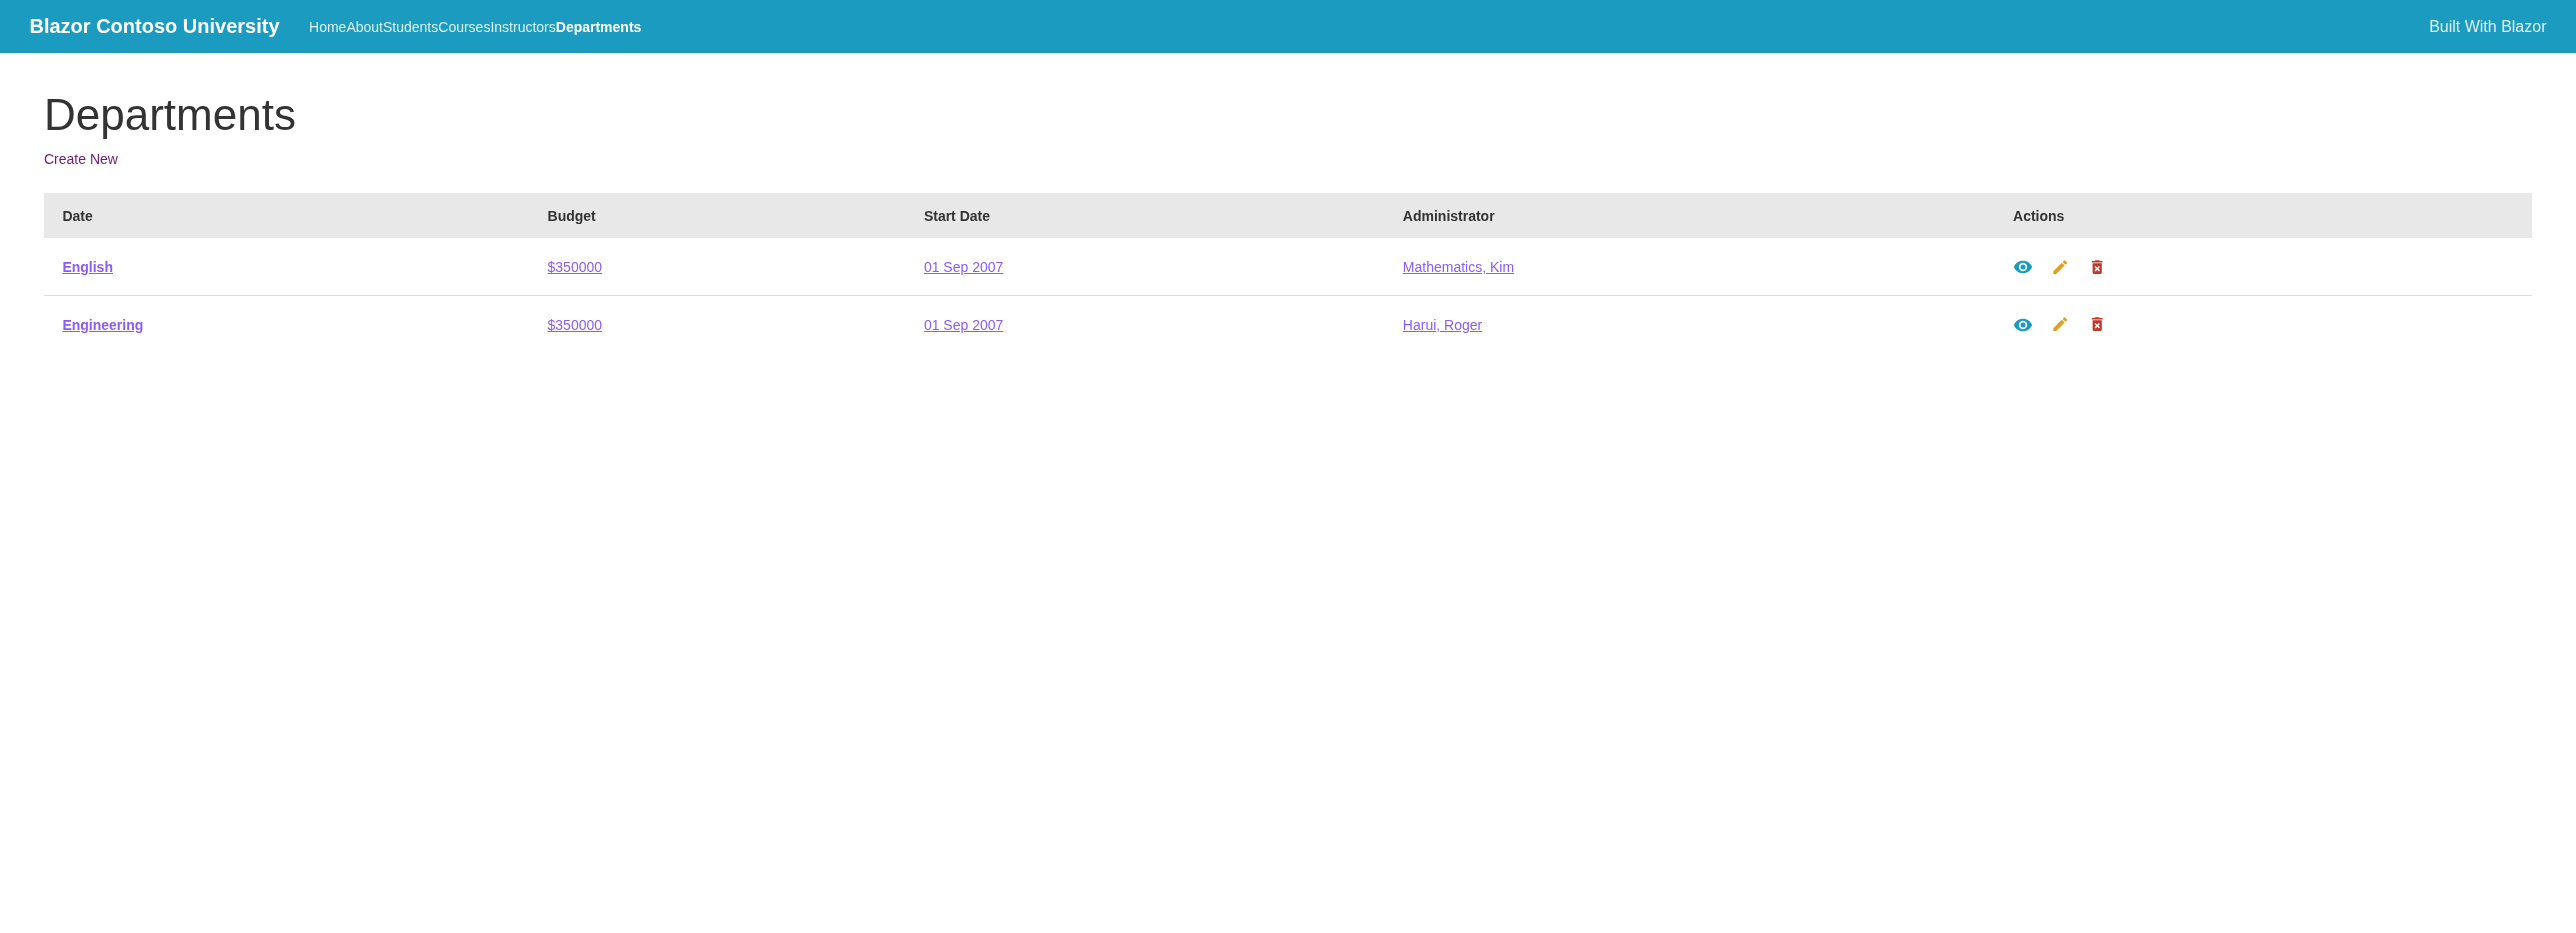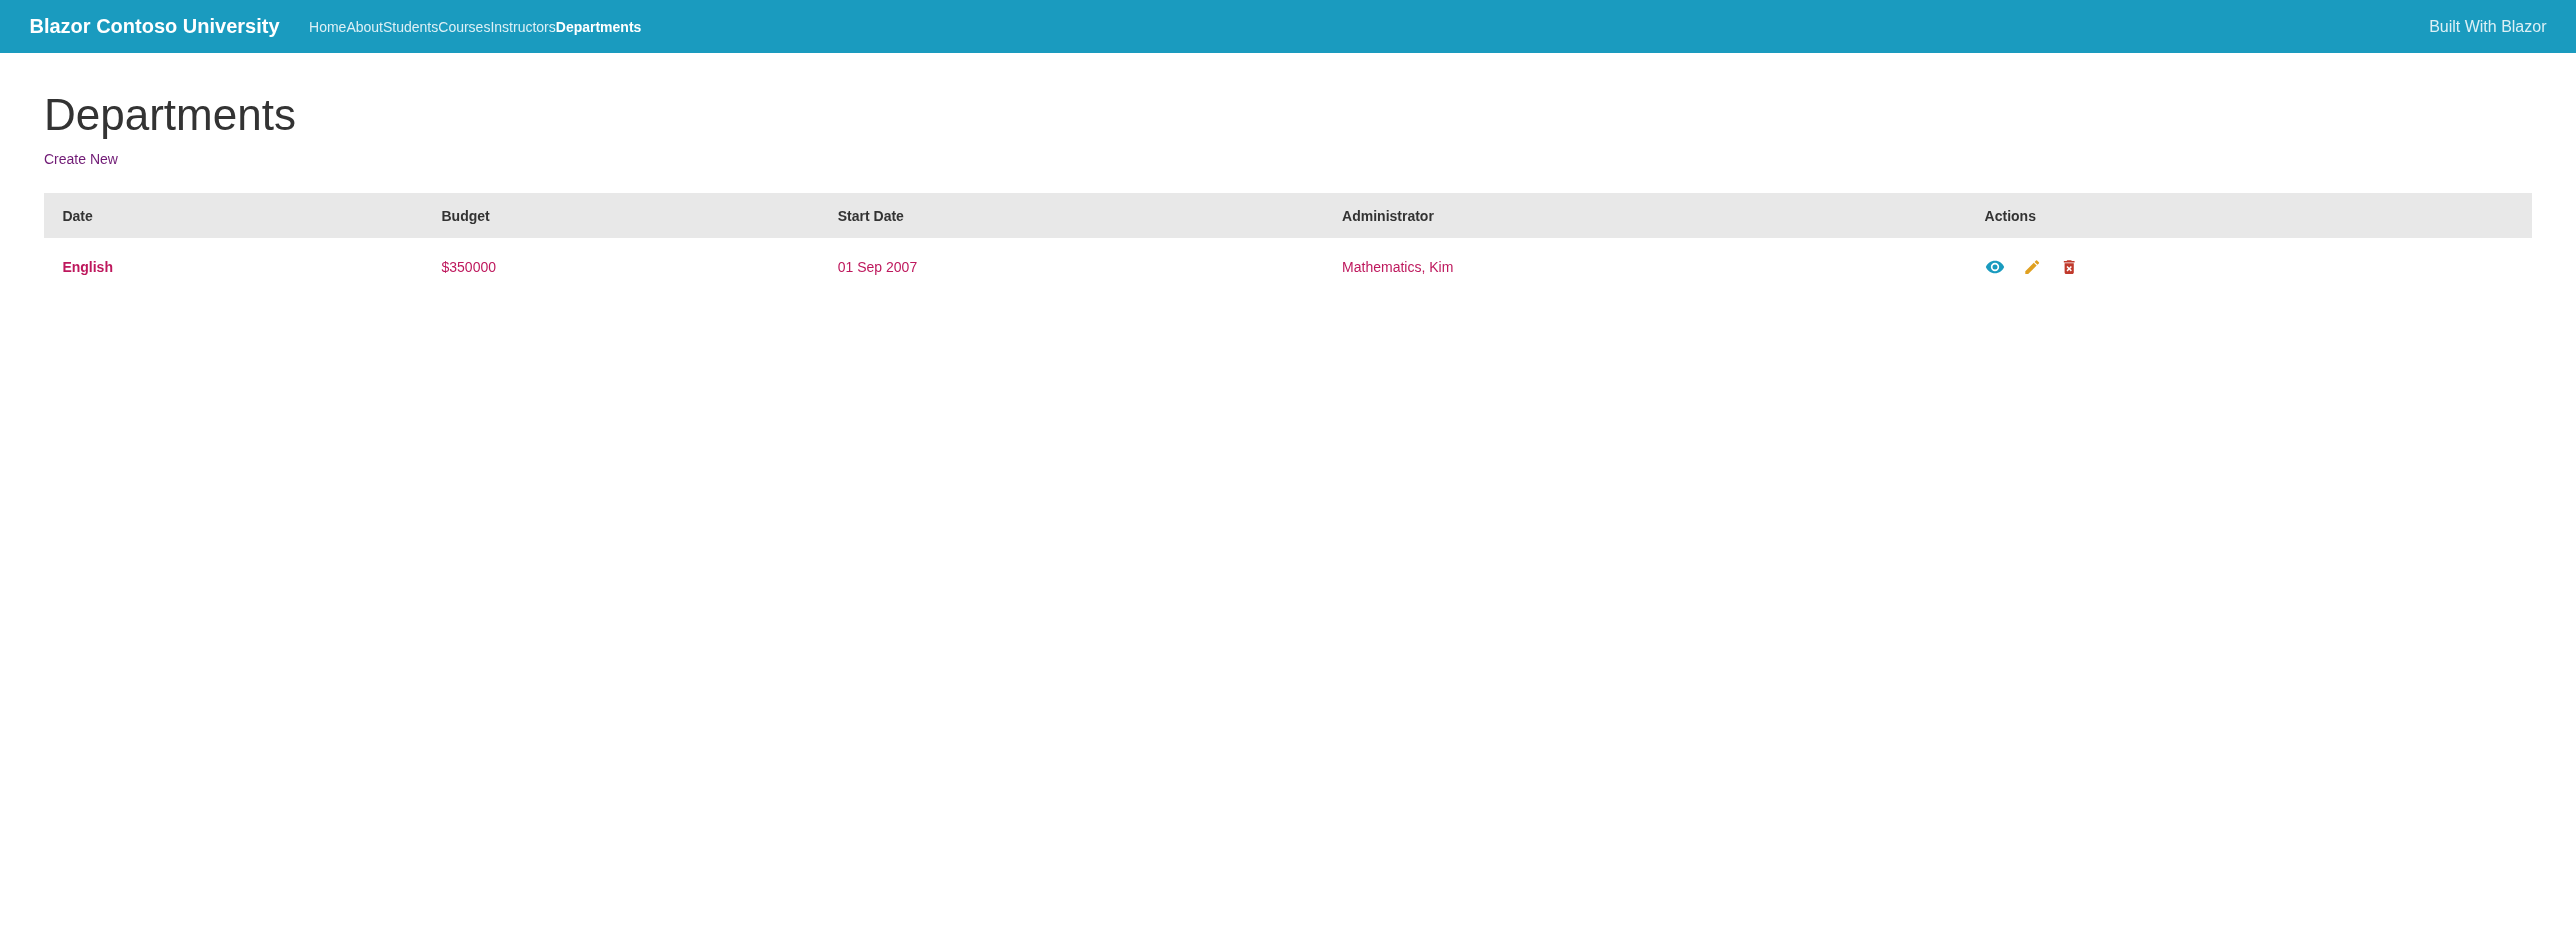--- a/index.html
+++ b/index.html
@@ -74,21 +74,22 @@
     }
     tbody tr {
       border-bottom: 0.9px solid #ddd;
     }
     tbody tr:last-child {
       border-bottom: none;
     }
     tbody td {
       padding: 18.4px 18.4px;
       font-size: 14px;
-      color: #be185d;
+      color: #8b5cf6;
+      text-decoration: underline;
     }
     tbody td:first-child {
       font-weight: 700;
     }
 
     
     .actions-cell {
       display: flex;
       align-items: center;
       gap: 18.4px;
@@ -167,17 +168,42 @@
     </svg>
                 </button>
                 <button class="icon-btn icon-delete">
                   <svg class="trash-svg" viewBox="0 0 24 24" xmlns="http://www.w3.org/2000/svg">
       <path d="M6 19c0 1.1.9 2 2 2h8c1.1 0 2-.9 2-2V7H6v12zm2.46-7.12l1.41-1.41L12 12.59l2.12-2.12 1.41 1.41L13.41 14l2.12 2.12-1.41 1.41L12 15.41l-2.12 2.12-1.41-1.41L10.59 14l-2.13-2.12zM15.5 4l-1-1h-5l-1 1H5v2h14V4z"></path>
     </svg>
                 </button>
               </div>
             </td>
           </tr>
+          <tr>
+            <td>Engineering</td>
+            <td>$350000</td>
+            <td>01 Sep 2007</td>
+            <td>Harui, Roger</td>
+            <td>
+              <div class="actions-cell">
+                <button class="icon-btn icon-eye">
+                  <svg class="eye-svg" viewBox="0 0 24 24" xmlns="http://www.w3.org/2000/svg">
+      <path d="M12 4.5C7 4.5 2.73 7.61 1 12c1.73 4.39 6 7.5 11 7.5s9.27-3.11 11-7.5c-1.73-4.39-6-7.5-11-7.5zm0 12.5a5 5 0 1 1 0-10 5 5 0 0 1 0 10zm0-8a3 3 0 1 0 0 6 3 3 0 0 0 0-6z"></path>
+    </svg>
+                </button>
+                <button class="icon-btn icon-edit">
+                  <svg class="pencil-svg" viewBox="0 0 24 24" xmlns="http://www.w3.org/2000/svg">
+      <path d="M3 17.25V21h3.75L17.81 9.94l-3.75-3.75L3 17.25zm17.71-10.21a1 1 0 0 0 0-1.41l-2.34-2.34a1 1 0 0 0-1.41 0l-1.83 1.83 3.75 3.75 1.83-1.83z"></path>
+    </svg>
+                </button>
+                <button class="icon-btn icon-delete">
+                  <svg class="trash-svg" viewBox="0 0 24 24" xmlns="http://www.w3.org/2000/svg">
+      <path d="M6 19c0 1.1.9 2 2 2h8c1.1 0 2-.9 2-2V7H6v12zm2.46-7.12l1.41-1.41L12 12.59l2.12-2.12 1.41 1.41L13.41 14l2.12 2.12-1.41 1.41L12 15.41l-2.12 2.12-1.41-1.41L10.59 14l-2.13-2.12zM15.5 4l-1-1h-5l-1 1H5v2h14V4z"></path>
+    </svg>
+                </button>
+              </div>
+            </td>
+          </tr>
         </tbody>
     </table>
   </div>
 </div>
 
 
 </body></html>

